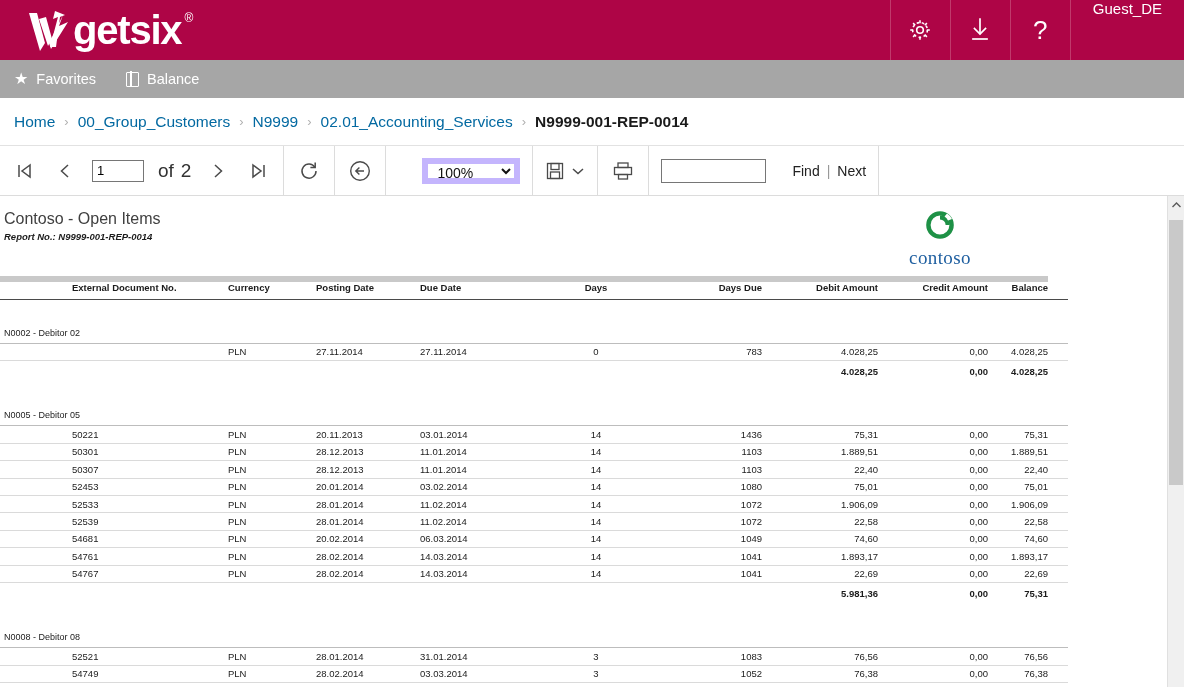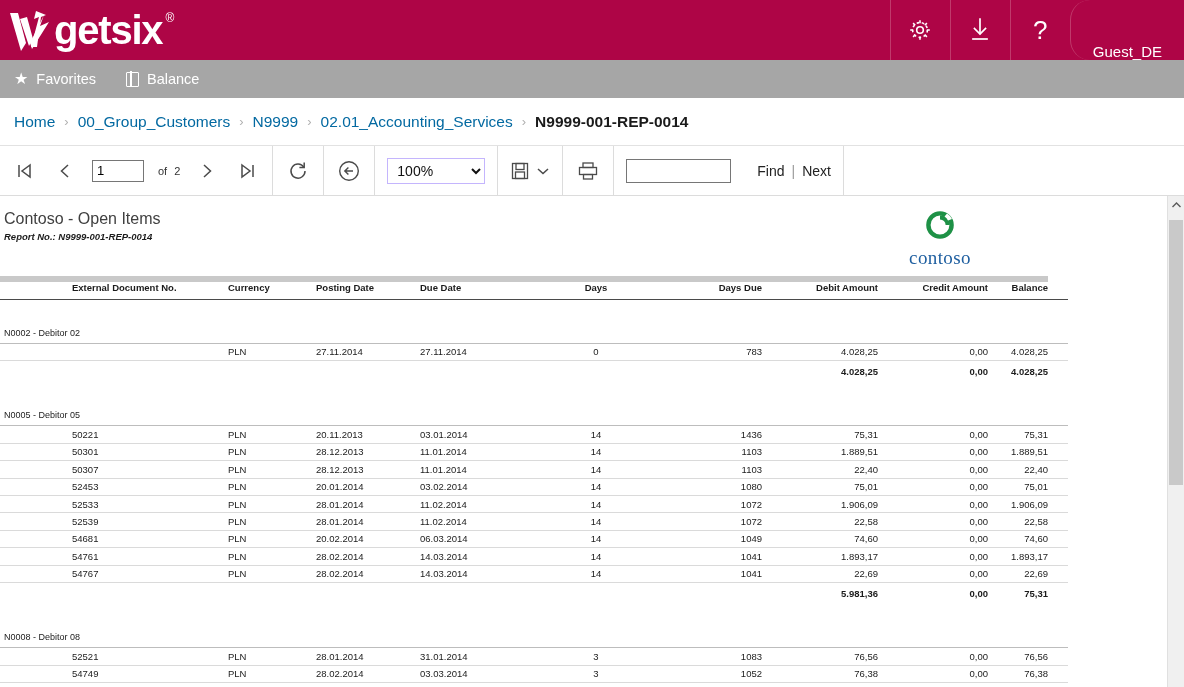--- a/index.html
+++ b/index.html
@@ -18,21 +18,21 @@
     position: relative;
     height: 60px;
     background: #ae0546;
     display: flex;
     align-items: stretch;
     justify-content: space-between;
   }
   .brand {
     display: flex;
     align-items: center;
-    padding-left: 8px;
+    padding-left: 27px;
     gap: 2px;
   }
   .brand-mark { width: 46px; height: 42px; display: block; }
   .brand-text {
     color: #ffffff;
     font-size: 40px;
     font-weight: bold;
     letter-spacing: -1.2px;
     line-height: 42px;
     position: relative;
@@ -50,28 +50,27 @@
   .tb-btn {
     width: 60px;
     display: flex; align-items: center; justify-content: center;
     border-left: 1px solid #c03a6b;
     color: #ffffff;
     cursor: pointer;
   }
   .tb-btn svg { display: block; }
   .tb-help { font-size: 26px; line-height: 26px; font-weight: normal; }
   .tb-user {
-    display: flex; align-items: flex-end; justify-content: center;
+    display: flex; align-items: flex-start; justify-content: center;
     padding: 0 22px;
     border-left: 1px solid #c03a6b;
     color: #ffffff;
     font-size: 15px;
     cursor: pointer;
     white-space: nowrap;
-    border-radius: 20px;
   }
 
   
   .subnav {
     height: 38px;
     background: #a6a6a6;
     display: flex;
     align-items: center;
     padding-left: 14px;
     gap: 30px;
@@ -137,32 +136,33 @@
   .page-input {
     width: 52px; height: 22px;
     border: 1px solid #767676;
     font-family: "Liberation Sans", sans-serif;
     font-size: 13px;
     padding: 0 4px;
     color: #000;
     outline: none;
   }
   .page-of {
-    font-size: 11px; color: #333;
+    font-size: 19px; color: #333;
     display: flex; gap: 7px;
     white-space: nowrap;
   }
   .zoom-select {
     width: 98px; height: 26px;
-    border: 1px solid #c4b5fd;
+    border: 6px solid #c4b5fd;
     font-family: "Liberation Sans", sans-serif;
     font-size: 14px;
     padding-left: 5px;
     background: #ffffff;
     color: #111;
+    margin-left: 24px;
   }
   .save-wrap { display: flex; align-items: center; gap: 6px; cursor: pointer; }
   .find-input {
     width: 105px; height: 24px;
     border: 1px solid #767676;
     font-family: "Liberation Sans", sans-serif;
     font-size: 13px;
     padding: 0 4px;
     outline: none;
   }

